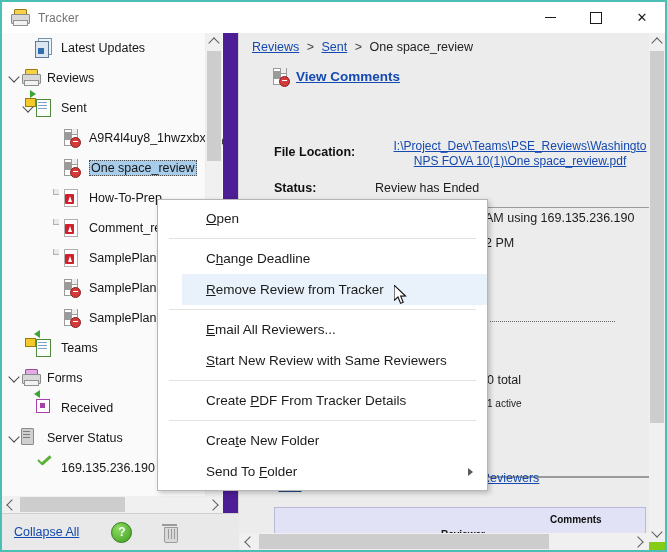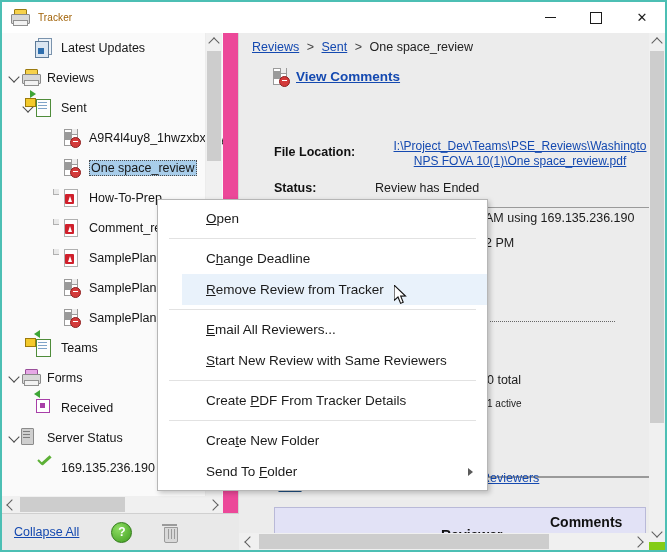--- a/index.html
+++ b/index.html
@@ -12,31 +12,31 @@
   .window{
     position:relative;width:667px;height:552px;box-sizing:border-box;
     border:2px solid #4cbfb4;background:#ffffff;overflow:hidden;
   }
   
   .titlebar{
     position:absolute;left:0;top:0;width:663px;height:31px;background:#ffffff;
     display:flex;align-items:center;
   }
   .title-ico{width:22px;height:20px;margin-left:8px;margin-right:6px;position:relative;flex:none;}
-  .title-text{font-size:10px;color:#a16207;letter-spacing:.1px;}
+  .title-text{font-size:12px;color:#737373;letter-spacing:.1px;}
   .wbtns{position:absolute;right:0;top:0;display:flex;height:31px;}
   .wbtn{width:46px;height:31px;display:flex;align-items:center;justify-content:center;cursor:default;}
   .gl{font-size:13px;color:#1b1b1b;line-height:1;font-family:"DejaVu Sans",sans-serif;}
   .sqr{width:10px;height:10px;border:1px solid #1b1b1b;}
   .dash{width:11px;height:1px;background:#1b1b1b;}
 
   
   .body{position:absolute;left:0;top:31px;width:663px;height:517px;background:#ffffff;}
   .sidebar{
-    position:absolute;left:0;top:0;width:237px;height:517px;background:#ec4899;
+    position:absolute;left:0;top:0;width:237px;height:517px;background:#4c1d95;
     border-right:1px solid #d4d4d4;box-sizing:border-box;
   }
   .tree{position:absolute;left:0;top:0;width:221px;height:480px;overflow:hidden;background:#fafafa;}
   .node{height:30px;display:flex;align-items:center;white-space:nowrap;position:relative;}
   .node .lbl{font-size:12.5px;color:#161616;}
   .tw{width:15px;height:30px;display:flex;align-items:center;justify-content:center;flex:none;}
   .chev{width:7px;height:7px;border-left:1.6px solid #4a4a4a;border-bottom:1.6px solid #4a4a4a;
         transform:rotate(-45deg);margin-top:-3px;}
   .ic{width:20px;height:20px;margin-right:6px;flex:none;position:relative;}
   .sel .lbl{background:#a8cdea;border:1px dotted #4a4a4a;padding:0 1px;margin:-1px 0;}
@@ -110,21 +110,21 @@
   .crumbs .sep{color:#444;margin:0 4px;}
   .vc-row{position:absolute;left:33px;top:34px;display:flex;align-items:center;}
   .vc-lnk{color:#1449b0;text-decoration:underline;font-weight:bold;font-size:13.5px;margin-left:6px;}
   .kv{position:absolute;display:flex;font-size:12.5px;}
   .kv .k{font-weight:bold;color:#111;}
   .val-lnk{color:#1449b0;text-decoration:underline;}
   .hrdot{position:absolute;border-top:1px dotted #666;}
   .sect-line{position:absolute;left:0;width:426px;height:1px;background:#9a9a9a;}
   .panelgrey{position:absolute;left:0;width:426px;background:#ececec;}
   .tbl{position:absolute;left:35px;top:474px;width:372px;height:55px;background:#e2e2f6;border:1px solid #b9b9d8;box-sizing:border-box;}
-  .th{position:absolute;font-weight:bold;font-size:14px;color:#111;}
+  .th{position:absolute;font-weight:bold;font-size:10px;color:#111;}
   .dsb-h{position:absolute;left:0;bottom:0;width:410px;height:17px;background:#f0f0f0;}
   .dsb-h .thumb{position:absolute;left:20px;top:1px;width:290px;height:15px;background:#cdcdcd;}
   .dsb-v{position:absolute;right:0;top:0;width:16px;height:500px;background:#f0f0f0;}
   .dsb-v .thumb{position:absolute;left:1px;top:18px;width:14px;height:372px;background:#cdcdcd;}
   .mini-ico{position:absolute;width:22px;height:11px;background:linear-gradient(#5b9fd6,#2b6ca8);border:1px solid #1f4f80;border-radius:1px;}
   .mini-ico:before{content:"";position:absolute;left:-6px;top:-3px;width:7px;height:6px;background:#2d5fa8;}
 
   
   .menu{
     position:absolute;left:155px;top:166px;width:331px;background:#ffffff;

